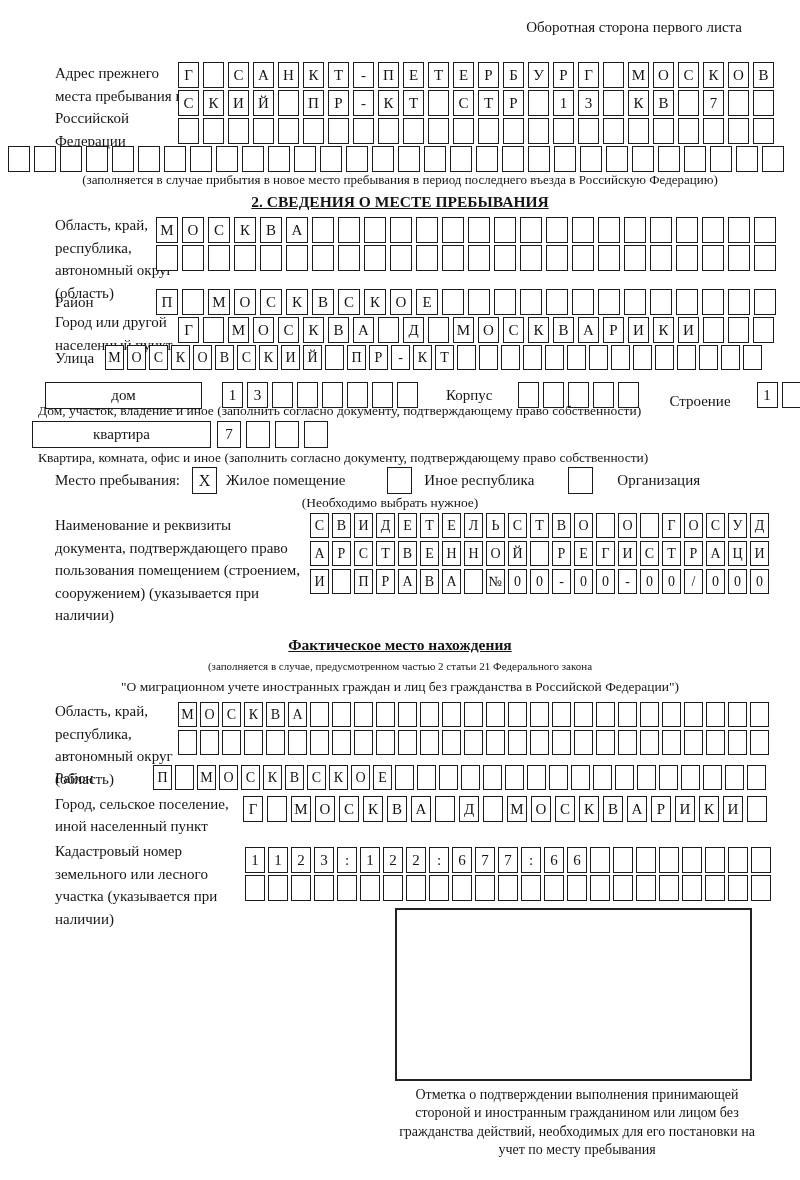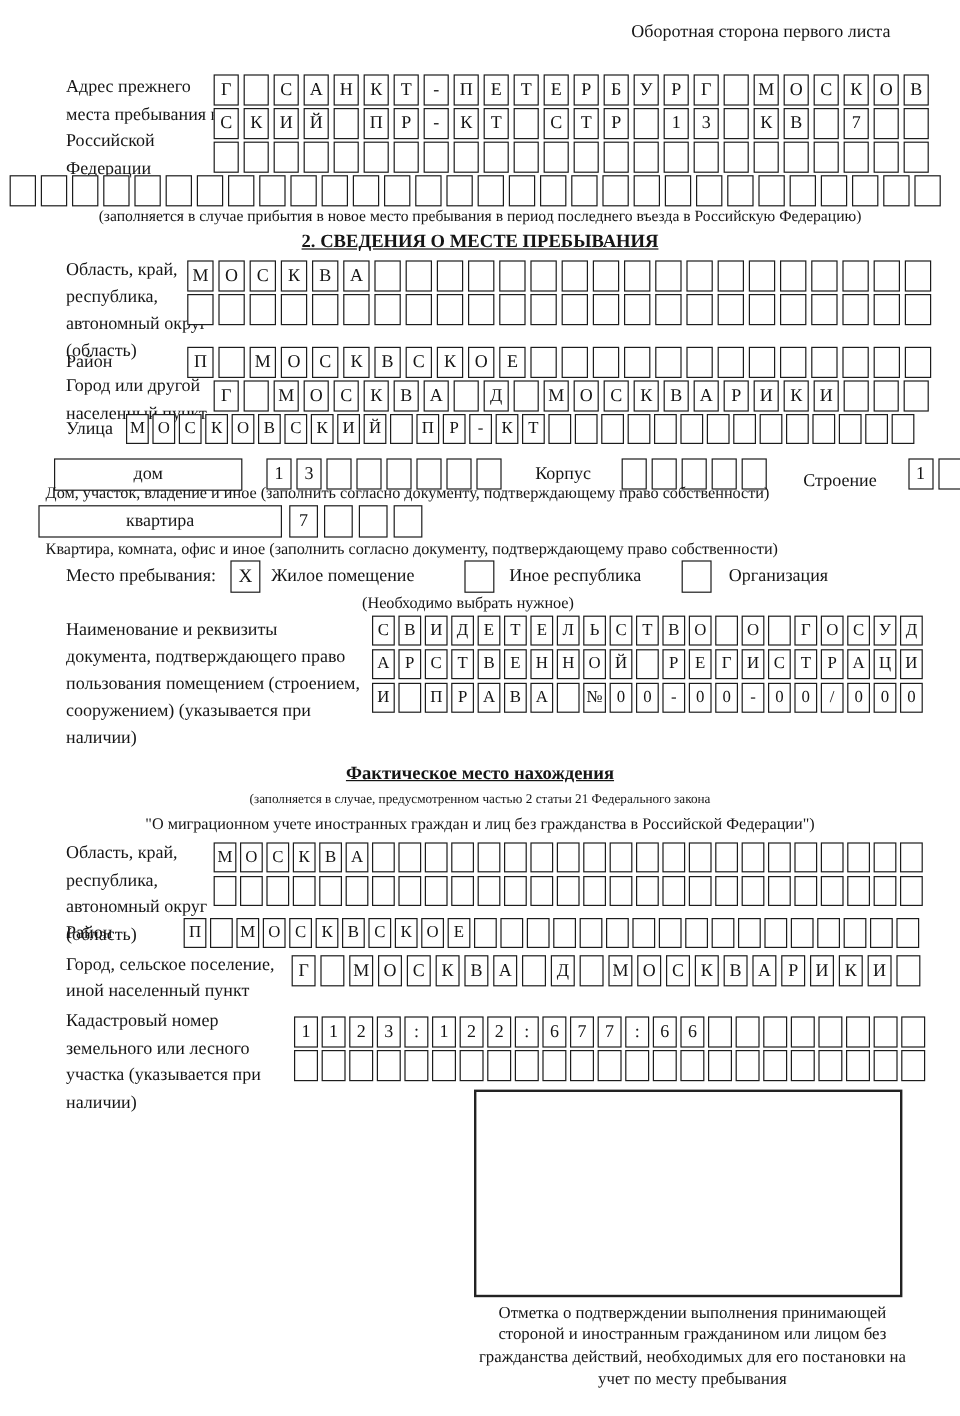--- a/index.html
+++ b/index.html
@@ -324,38 +324,38 @@
     <div class="cellrow">
         <span class="cell">1</span>
         <span class="cell"></span>
         <span class="cell"></span>
         <span class="cell"></span>
       </div>
   </div>
   <div class="abs note" style="top:403px; left:38px; font-size:13.5px;">Дом, участок, владение и иное (заполнить согласно документу, подтверждающему право собственности)</div>
 
   <div class="abs inlinerow" style="top:421px; left:32px; gap:6px;">
-    <div class="namebox" style="width:203px;">квартира</div>
+    <div class="namebox" style="width:179px;">квартира</div>
     <div class="cellrow q">
         <span class="cell">7</span>
         <span class="cell"></span>
         <span class="cell"></span>
         <span class="cell"></span>
       </div>
   </div>
   <div class="abs note" style="top:450px; left:38px; font-size:13.5px;">Квартира, комната, офис и иное (заполнить согласно документу, подтверждающему право собственности)</div>
 
   <div class="abs inlinerow" style="top:467px; left:55px;">
     <div class="lbl">Место пребывания:</div>
     <div class="checkbox" style="margin-left:12px;">X</div>
     <div class="lbl" style="margin-left:9px;">Жилое помещение</div>
     <div class="checkbox" style="margin-left:42px;"></div>
     <div class="lbl" style="margin-left:12px;">Иное республика</div>
     <div class="checkbox" style="margin-left:34px;"></div>
-    <div class="lbl" style="margin-left:14px;">Организация</div>
+    <div class="lbl" style="margin-left:24px;">Организация</div>
   </div>
   <div class="abs note" style="top:495px; left:240px; width:300px; text-align:center; font-size:13.5px;">(Необходимо выбрать нужное)</div>
 
   <div class="abs lbl" style="top:514px; left:55px; width:250px;">Наименование и реквизиты документа, подтверждающего право пользования помещением (строением, сооружением) (указывается при наличии)</div>
   <div class="abs cellrow t" style="top:513px; left:310px;">
       <span class="cell">С</span>
       <span class="cell">В</span>
       <span class="cell">И</span>
       <span class="cell">Д</span>
       <span class="cell">Е</span>

